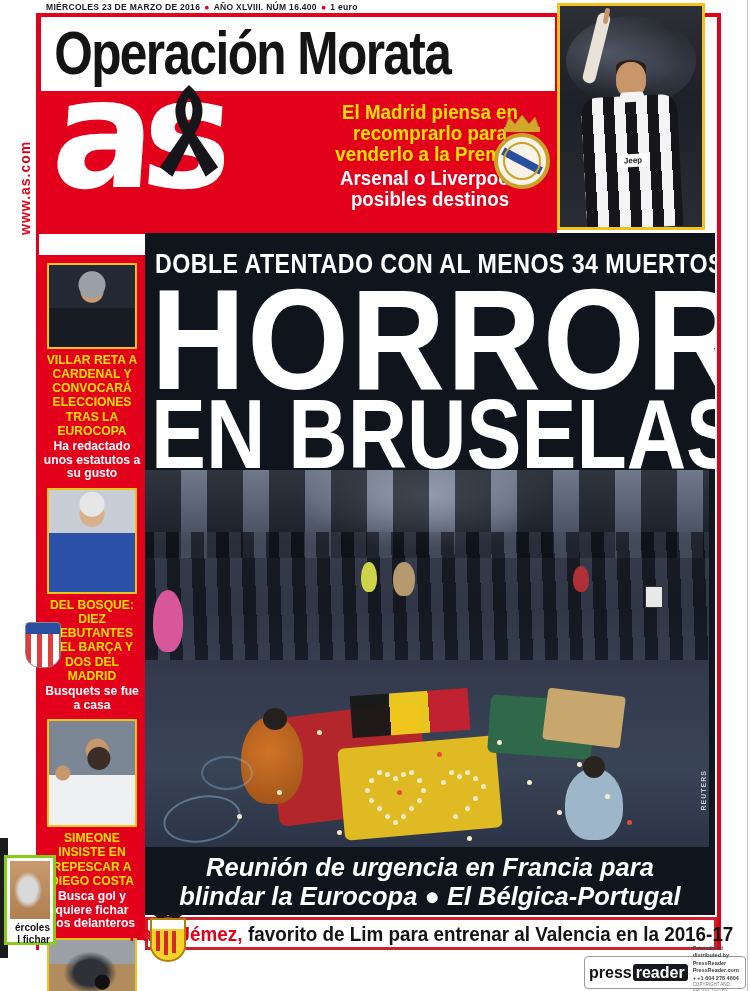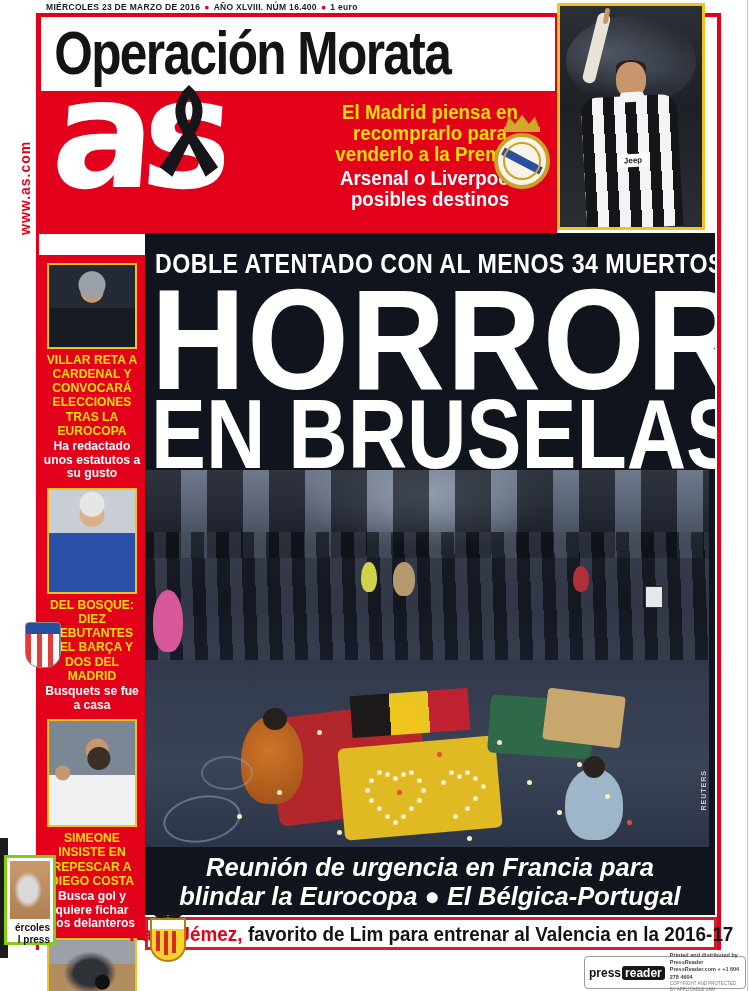--- a/index.html
+++ b/index.html
@@ -139,21 +139,21 @@
 
   .promo{left:4px;top:855px;width:52px;height:90px;background:#fff;border:3px solid #84cc16;box-sizing:border-box;}
   .promo-img{margin:3px;height:58px;background:
      radial-gradient(ellipse at 45% 50%,#d9d9d9 0 30%,rgba(0,0,0,0) 45%),
      radial-gradient(circle at 55% 55%,#555 0 6px,rgba(0,0,0,0) 7px),
      linear-gradient(180deg,#c89a6e,#b07f52);}
   .promo-text{font-size:10px;font-weight:800;color:#111;text-align:right;padding-right:3px;line-height:1.15;}
 
   .pr-box{left:584px;top:956px;width:162px;height:33px;background:#fff;border:1px solid #9a9a9a;border-radius:4px;
           box-sizing:border-box;display:flex;align-items:center;padding:2px 4px;}
-  .pr-logo{font-weight:800;font-size:12px;color:#111;white-space:nowrap;flex:none;}
+  .pr-logo{font-weight:800;font-size:16px;color:#111;white-space:nowrap;flex:none;}
   .pr-reader{background:#16181d;color:#fff;border-radius:3px;padding:0 3px;margin-left:1px;}
   .pr-lines{margin-left:5px;color:#444;line-height:1.35;}
   .pr-l1,.pr-l2{font-size:5.5px;font-weight:bold;}
   .pr-l3{font-size:4.5px;color:#777;}
   .corner-dark{left:0;top:838px;width:8px;height:120px;background:#1c1c1c;}
 </style>
 </head>
 <body>
 
 <div id="page">
@@ -264,21 +264,21 @@
     <rect x="4" y="9" width="32" height="9" fill="#fff"></rect>
     <rect x="8" y="20" width="4" height="20" fill="#d42a2a"></rect>
     <rect x="16" y="20" width="4" height="24" fill="#d42a2a"></rect>
     <rect x="24" y="20" width="4" height="22" fill="#d42a2a"></rect>
   </svg>
 
   <div class="abs promo">
     <div class="promo-img"></div>
     <div class="promo-text">
       <div>ércoles</div>
-      <div>l press</div>
+      <div>l fichar</div>
     </div>
   </div>
 
   <div class="abs pr-box">
     <div class="pr-logo">
       <span>press</span><span class="pr-reader">reader</span>
     </div>
     <div class="pr-lines">
       <div class="pr-l1">Printed and distributed by PressReader</div>
       <div class="pr-l2">PressReader.com  +  +1 604 278 4604</div>

